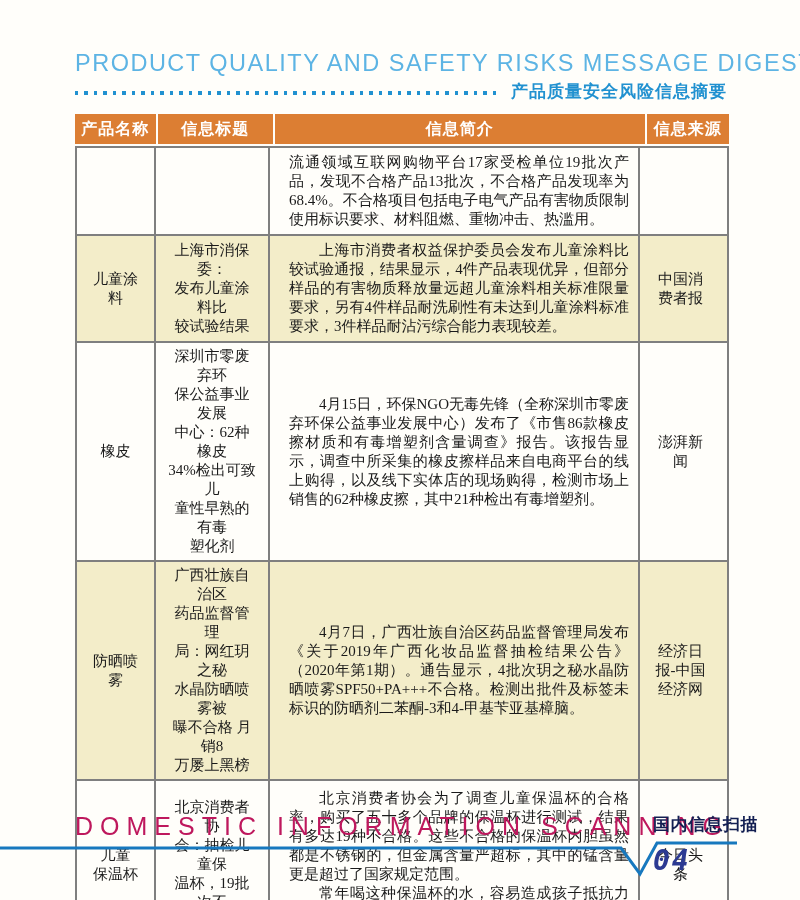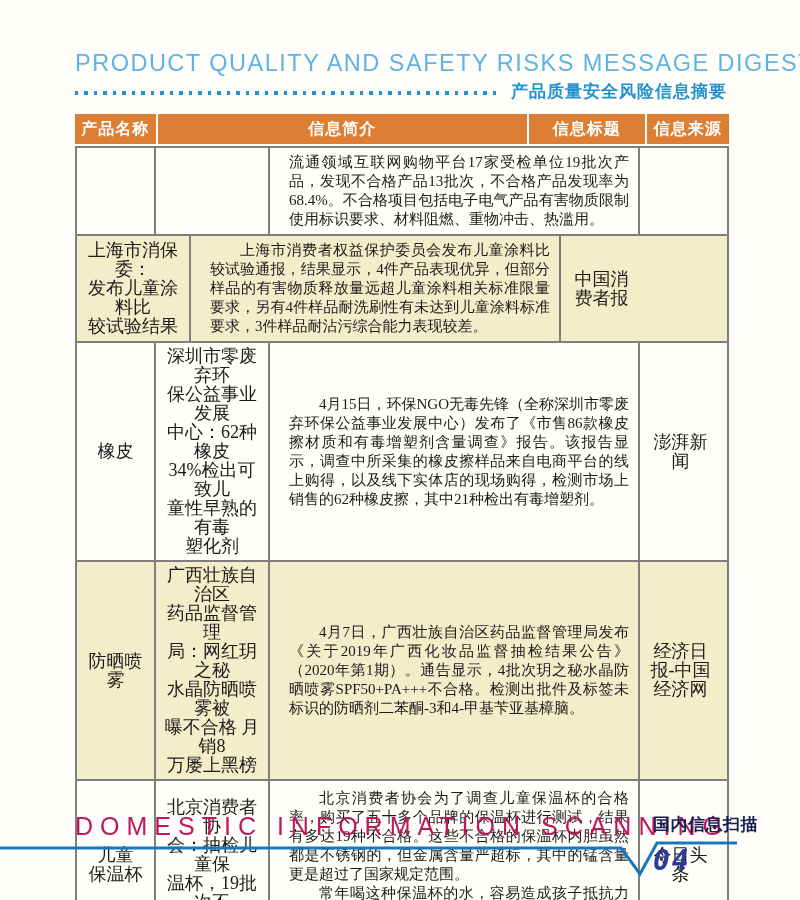--- a/index.html
+++ b/index.html
@@ -62,23 +62,23 @@
   .tbody { border: 2px solid #7f7f7f; }
   .tr { display: flex; border-bottom: 2px solid #7f7f7f; background: #fffefa; }
   .tr:last-child { border-bottom: none; }
   .tr.alt { background: #f3edc9; }
   .td { border-right: 2px solid #7f7f7f; }
   .td:last-child { border-right: none; }
 
   .td-product, .td-title, .td-source {
     display: flex; align-items: center; justify-content: center;
     text-align: center;
-    font-size: 18px;
+    font-size: 15px;
     line-height: 19px;
-    padding: 4px 5px;
+    padding: 4px 12px;
     white-space: pre-line;
   }
   .td-product { width: 79px; }
   .td-title   { width: 114px; }
   .td-summary {
     width: 370px;
     display: flex; flex-direction: column; justify-content: center;
     padding: 5px 9px 5px 19px;
   }
   .td-source  { width: 81px; }
@@ -135,37 +135,38 @@
     <div class="title-en">PRODUCT QUALITY AND SAFETY RISKS MESSAGE DIGEST</div>
     <div class="subtitle-row">
       <div class="dotted-divider"></div>
       <span class="subtitle-zh">产品质量安全风险信息摘要</span>
     </div>
   </div>
 
   <div class="digest-table">
     <div class="thead">
       <div class="th w-product">产品名称</div>
+      <div class="th w-title">信息标题</div>
       <div class="th w-summary">信息简介</div>
-      <div class="th w-title">信息标题</div>
       <div class="th w-source">信息来源</div>
     </div>
 
     <div class="tbody">
 
       <div class="tr r1">
         <div class="td td-product"></div>
         <div class="td td-title"></div>
         <div class="td td-summary">
           <p>流通领域互联网购物平台17家受检单位19批次产品，发现不合格产品13批次，不合格产品发现率为68.4%。不合格项目包括电子电气产品有害物质限制使用标识要求、材料阻燃、重物冲击、热滥用。</p>
         </div>
         <div class="td td-source"></div>
       </div>
 
       <div class="tr r2 alt">
+        <div class="td td-product">儿童涂料</div>
         <div class="td td-title">上海市消保委：
 发布儿童涂料比
 较试验结果</div>
         <div class="td td-summary">
           <p class="indent">上海市消费者权益保护委员会发布儿童涂料比较试验通报，结果显示，4件产品表现优异，但部分样品的有害物质释放量远超儿童涂料相关标准限量要求，另有4件样品耐洗刷性有未达到儿童涂料标准要求，3件样品耐沾污综合能力表现较差。</p>
         </div>
         <div class="td td-source">中国消费者报</div>
       </div>
 
       <div class="tr r3">

